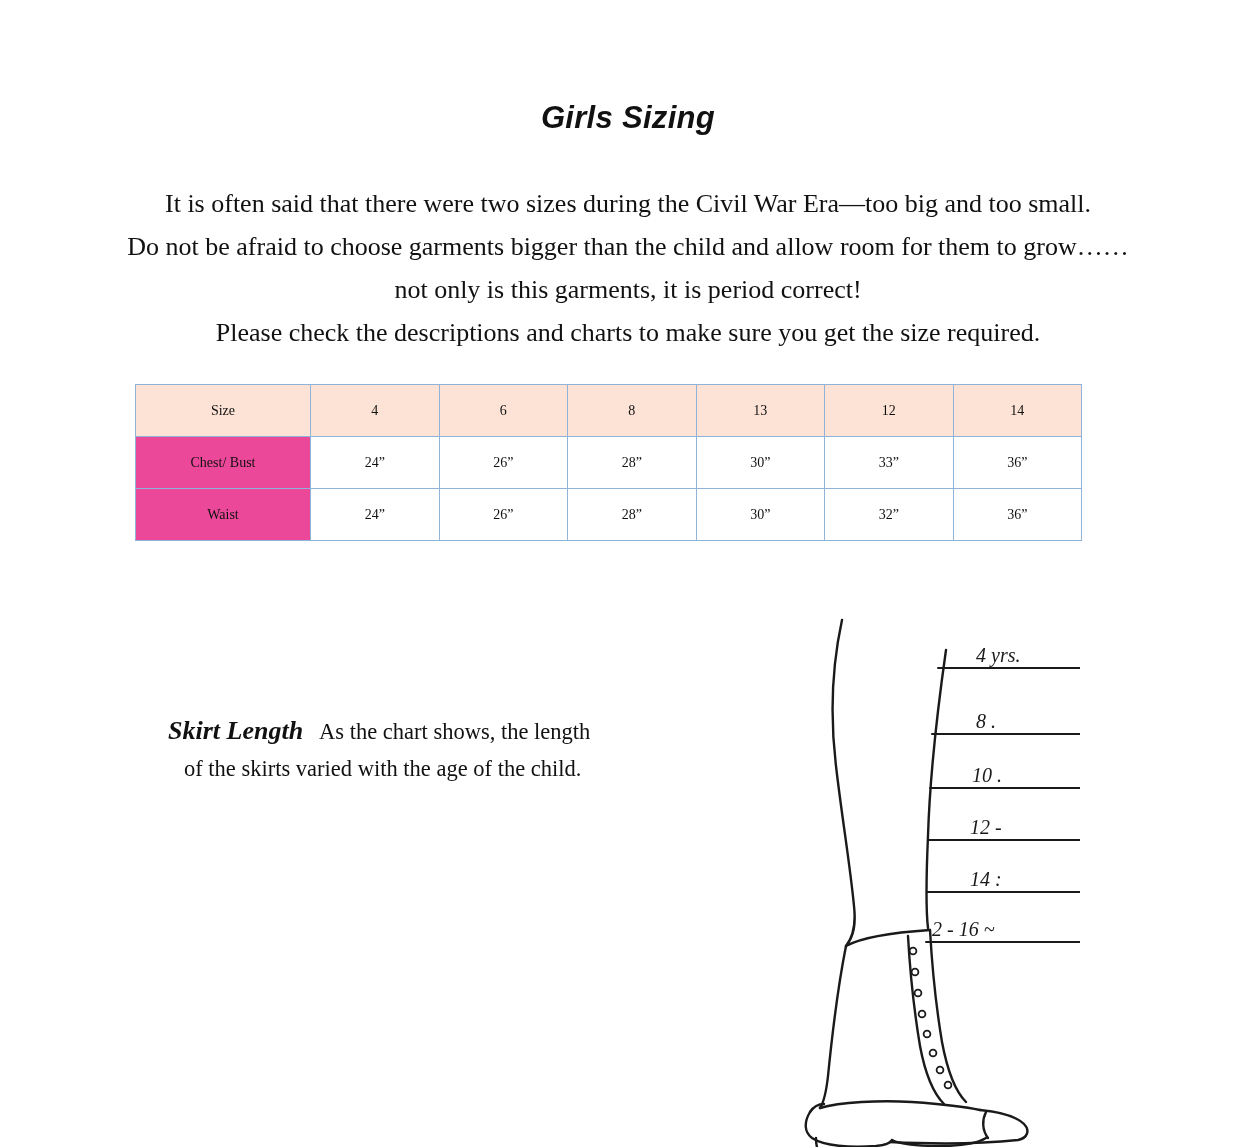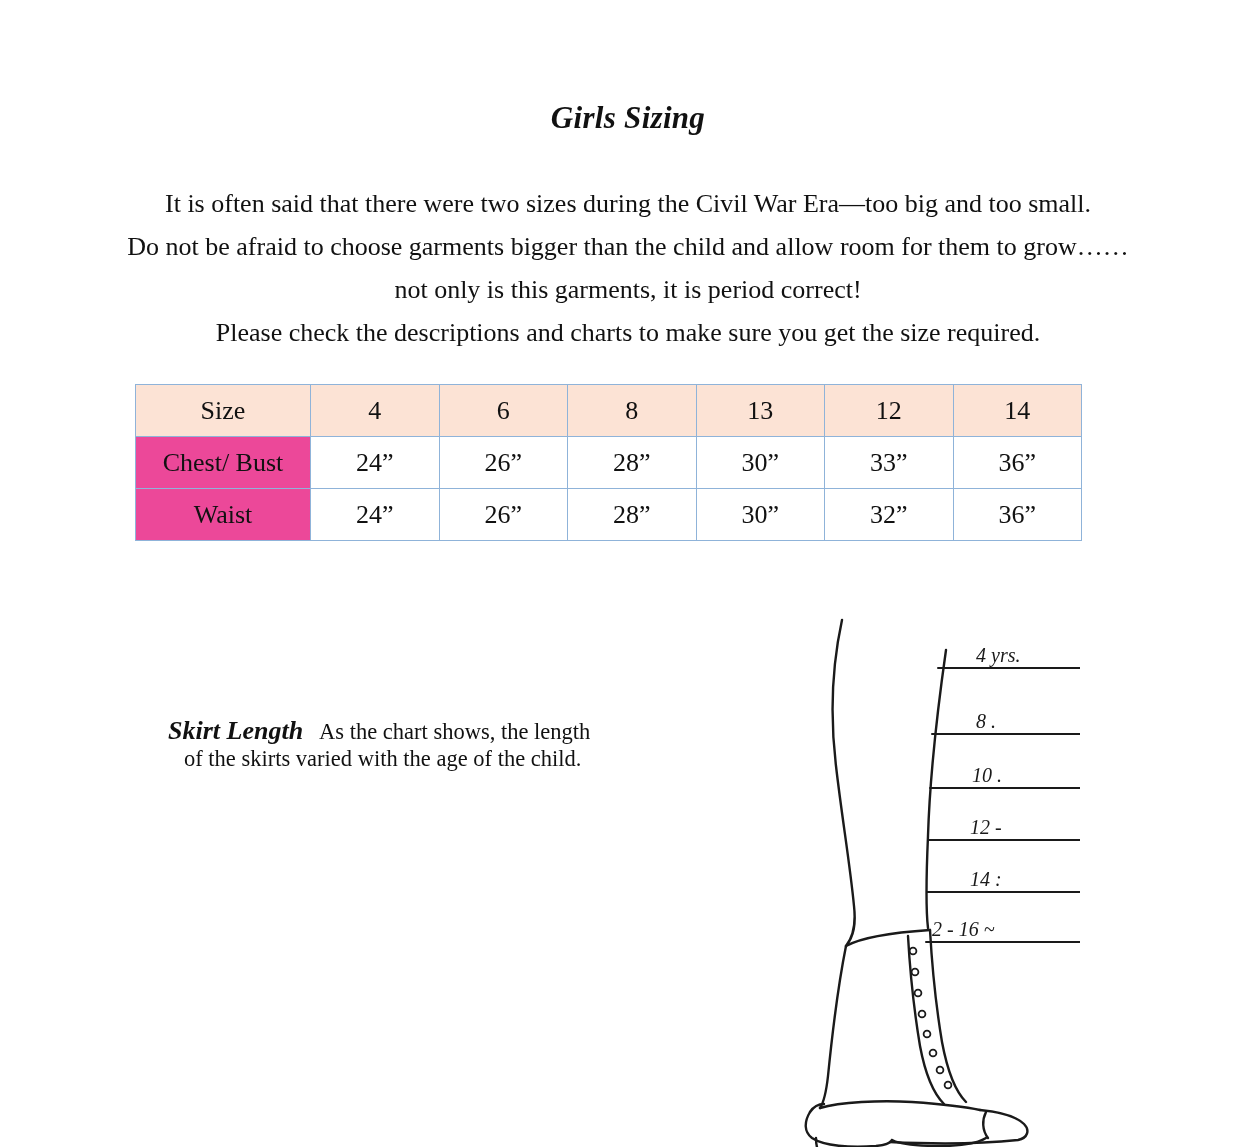--- a/index.html
+++ b/index.html
@@ -24,21 +24,21 @@
 
   .title {
     position: absolute;
     top: 100px;
     left: 0;
     width: 1256px;
     text-align: center;
     font-size: 31px;
     font-weight: bold;
     font-style: italic;
-    font-family: Liberation Serif, serif;
+    font-family: Liberation Sans, sans-serif;
     letter-spacing: 0.3px;
   }
 
   .intro {
     position: absolute;
     top: 182px;
     left: 0;
     width: 1256px;
     text-align: center;
     font-size: 26px;
@@ -60,21 +60,21 @@
   table.size-table {
     border-collapse: collapse;
     width: 946px;
     table-layout: fixed;
   }
   table.size-table td, table.size-table th {
     border: 1px solid #8fb3d9;
     height: 51px;
     text-align: center;
     vertical-align: middle;
-    font-size: 26px;
+    font-size: 14px;
     font-family: "Liberation Serif", serif;
     font-weight: normal;
     padding: 0;
   }
   table.size-table col.c0 { width: 175px; }
   table.size-table col.cx { width: 128.5px; }
 
   .hdr-row td, .hdr-row th {
     background: #fce3d5;
     font-weight: bold;
@@ -100,21 +100,21 @@
     white-space: nowrap;
   }
   .skirt-title {
     font-size: 26px;
     font-weight: bold;
     font-style: italic;
     margin-right: 16px;
   }
   .skirt-line2 {
     font-size: 22.5px;
-    margin-top: 0;
+    margin-top: 10px;
     margin-left: 16px;
     white-space: nowrap;
   }
 
   
   .illus {
     position: absolute;
     left: 780px;
     top: 606px;
     width: 300px;

